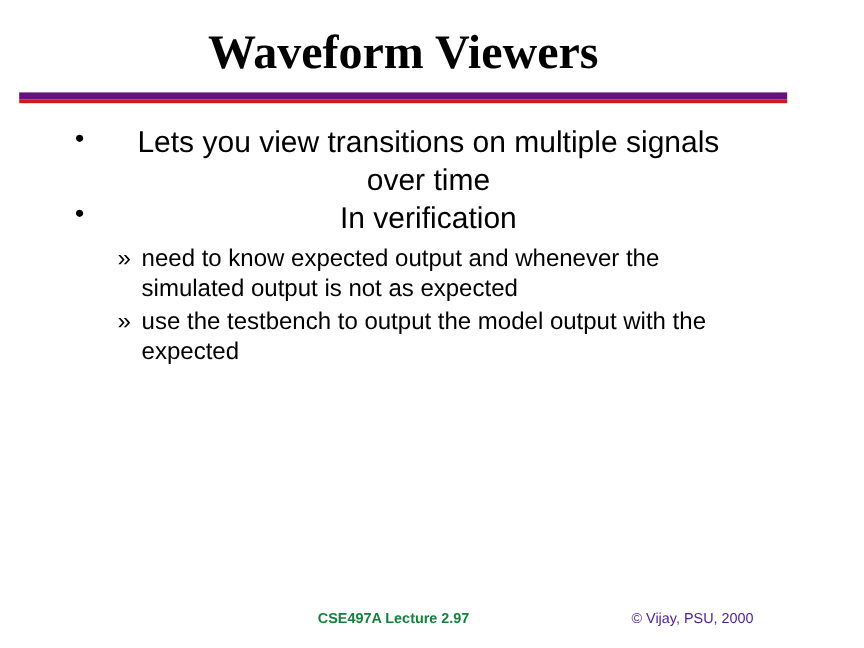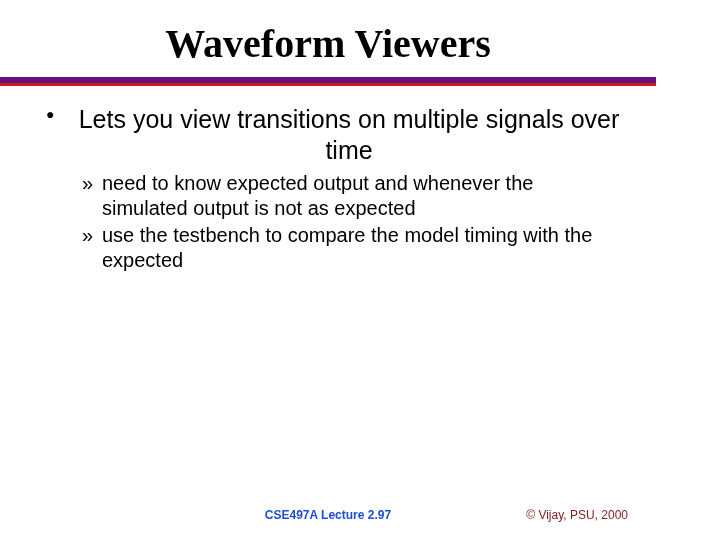--- a/index.html
+++ b/index.html
@@ -1,45 +1,46 @@
 <!DOCTYPE html>
 <html><head>
 <meta charset="utf-8">
 <style>
   * { margin: 0; padding: 0; box-sizing: border-box; }
   html, body { width: 720px; height: 540px; background: #fff; font-family: Arial, Helvetica, sans-serif; }
-  .slide { width: 656px; height: 540px; position: relative; padding: 20px 0 0 0; }
+  .slide { width: 656px; height: 540px; position: relative; padding: 20px 0 0 16px; }
   .title { font-family: "Times New Roman", Times, serif; font-weight: bold; font-size: 40px; text-align: center; color: #000; margin-bottom: 10px; }
   .rule { height: 6px; background: #63127e; margin: 0; }
   .rule2 { height: 3px; background: #d01a1a; margin: 0 0 18px 0; }
   .content { padding: 0 36px 0 46px; }
   ul.main { list-style: none; }
   ul.main > li { font-size: 25px; line-height: 1.22; color: #000; padding-left: 32px; position: relative; margin-bottom: 2px; text-align: center; }
   ul.main > li::before { content: "●"; position: absolute; left: 0; top: 2px; font-size: 14px; color: #000; }
   ul.sub { list-style: none; margin-top: 6px; }
   ul.sub > li { font-size: 20px; line-height: 1.25; color: #000; padding-left: 56px; position: relative; margin-bottom: 2px; }
   ul.sub > li::before { content: "»"; position: absolute; left: 36px; top: 0; font-size: 20px; color: #000; }
   .dash { font-size: 20px; line-height: 1.25; padding-left: 78px; position: relative; }
   .dash::before { content: "–"; position: absolute; left: 62px; top: 0; }
-  .footer-center { position: absolute; bottom: 18px; left: 0; width: 100%; text-align: center; font-size: 12px; font-weight: bold; color: #1d4ed8; }
-  .footer-right { position: absolute; bottom: 18px; right: 28px; font-size: 12px; color: #7f1d1d; }
+  .footer-center { position: absolute; bottom: 18px; left: 0; width: 100%; text-align: center; font-size: 12px; font-weight: bold; color: #15803d; }
+  .footer-right { position: absolute; bottom: 18px; right: 28px; font-size: 12px; color: #4c1d95; }
 </style>
 </head>
 <body>
 <div class="slide">
 
   <div class="title">Waveform Viewers</div>
   <div class="rule"></div>
   <div class="rule2"></div>
 
   <div class="content">
     <ul class="main">
       <li>Lets you view transitions on multiple signals over time</li>
+      <li>In verification</li>
     </ul>
     <ul class="sub">
       <li>need to know expected output and whenever the simulated output is not as expected</li>
-      <li>use the testbench to compare the model timing with the expected</li>
+      <li>use the testbench to output the model output with the expected</li>
     </ul>
   </div>
 
   <div class="footer-center">CSE497A Lecture 2.97</div>
   <div class="footer-right">© Vijay, PSU, 2000</div>
 </div>
 
 </body></html>

